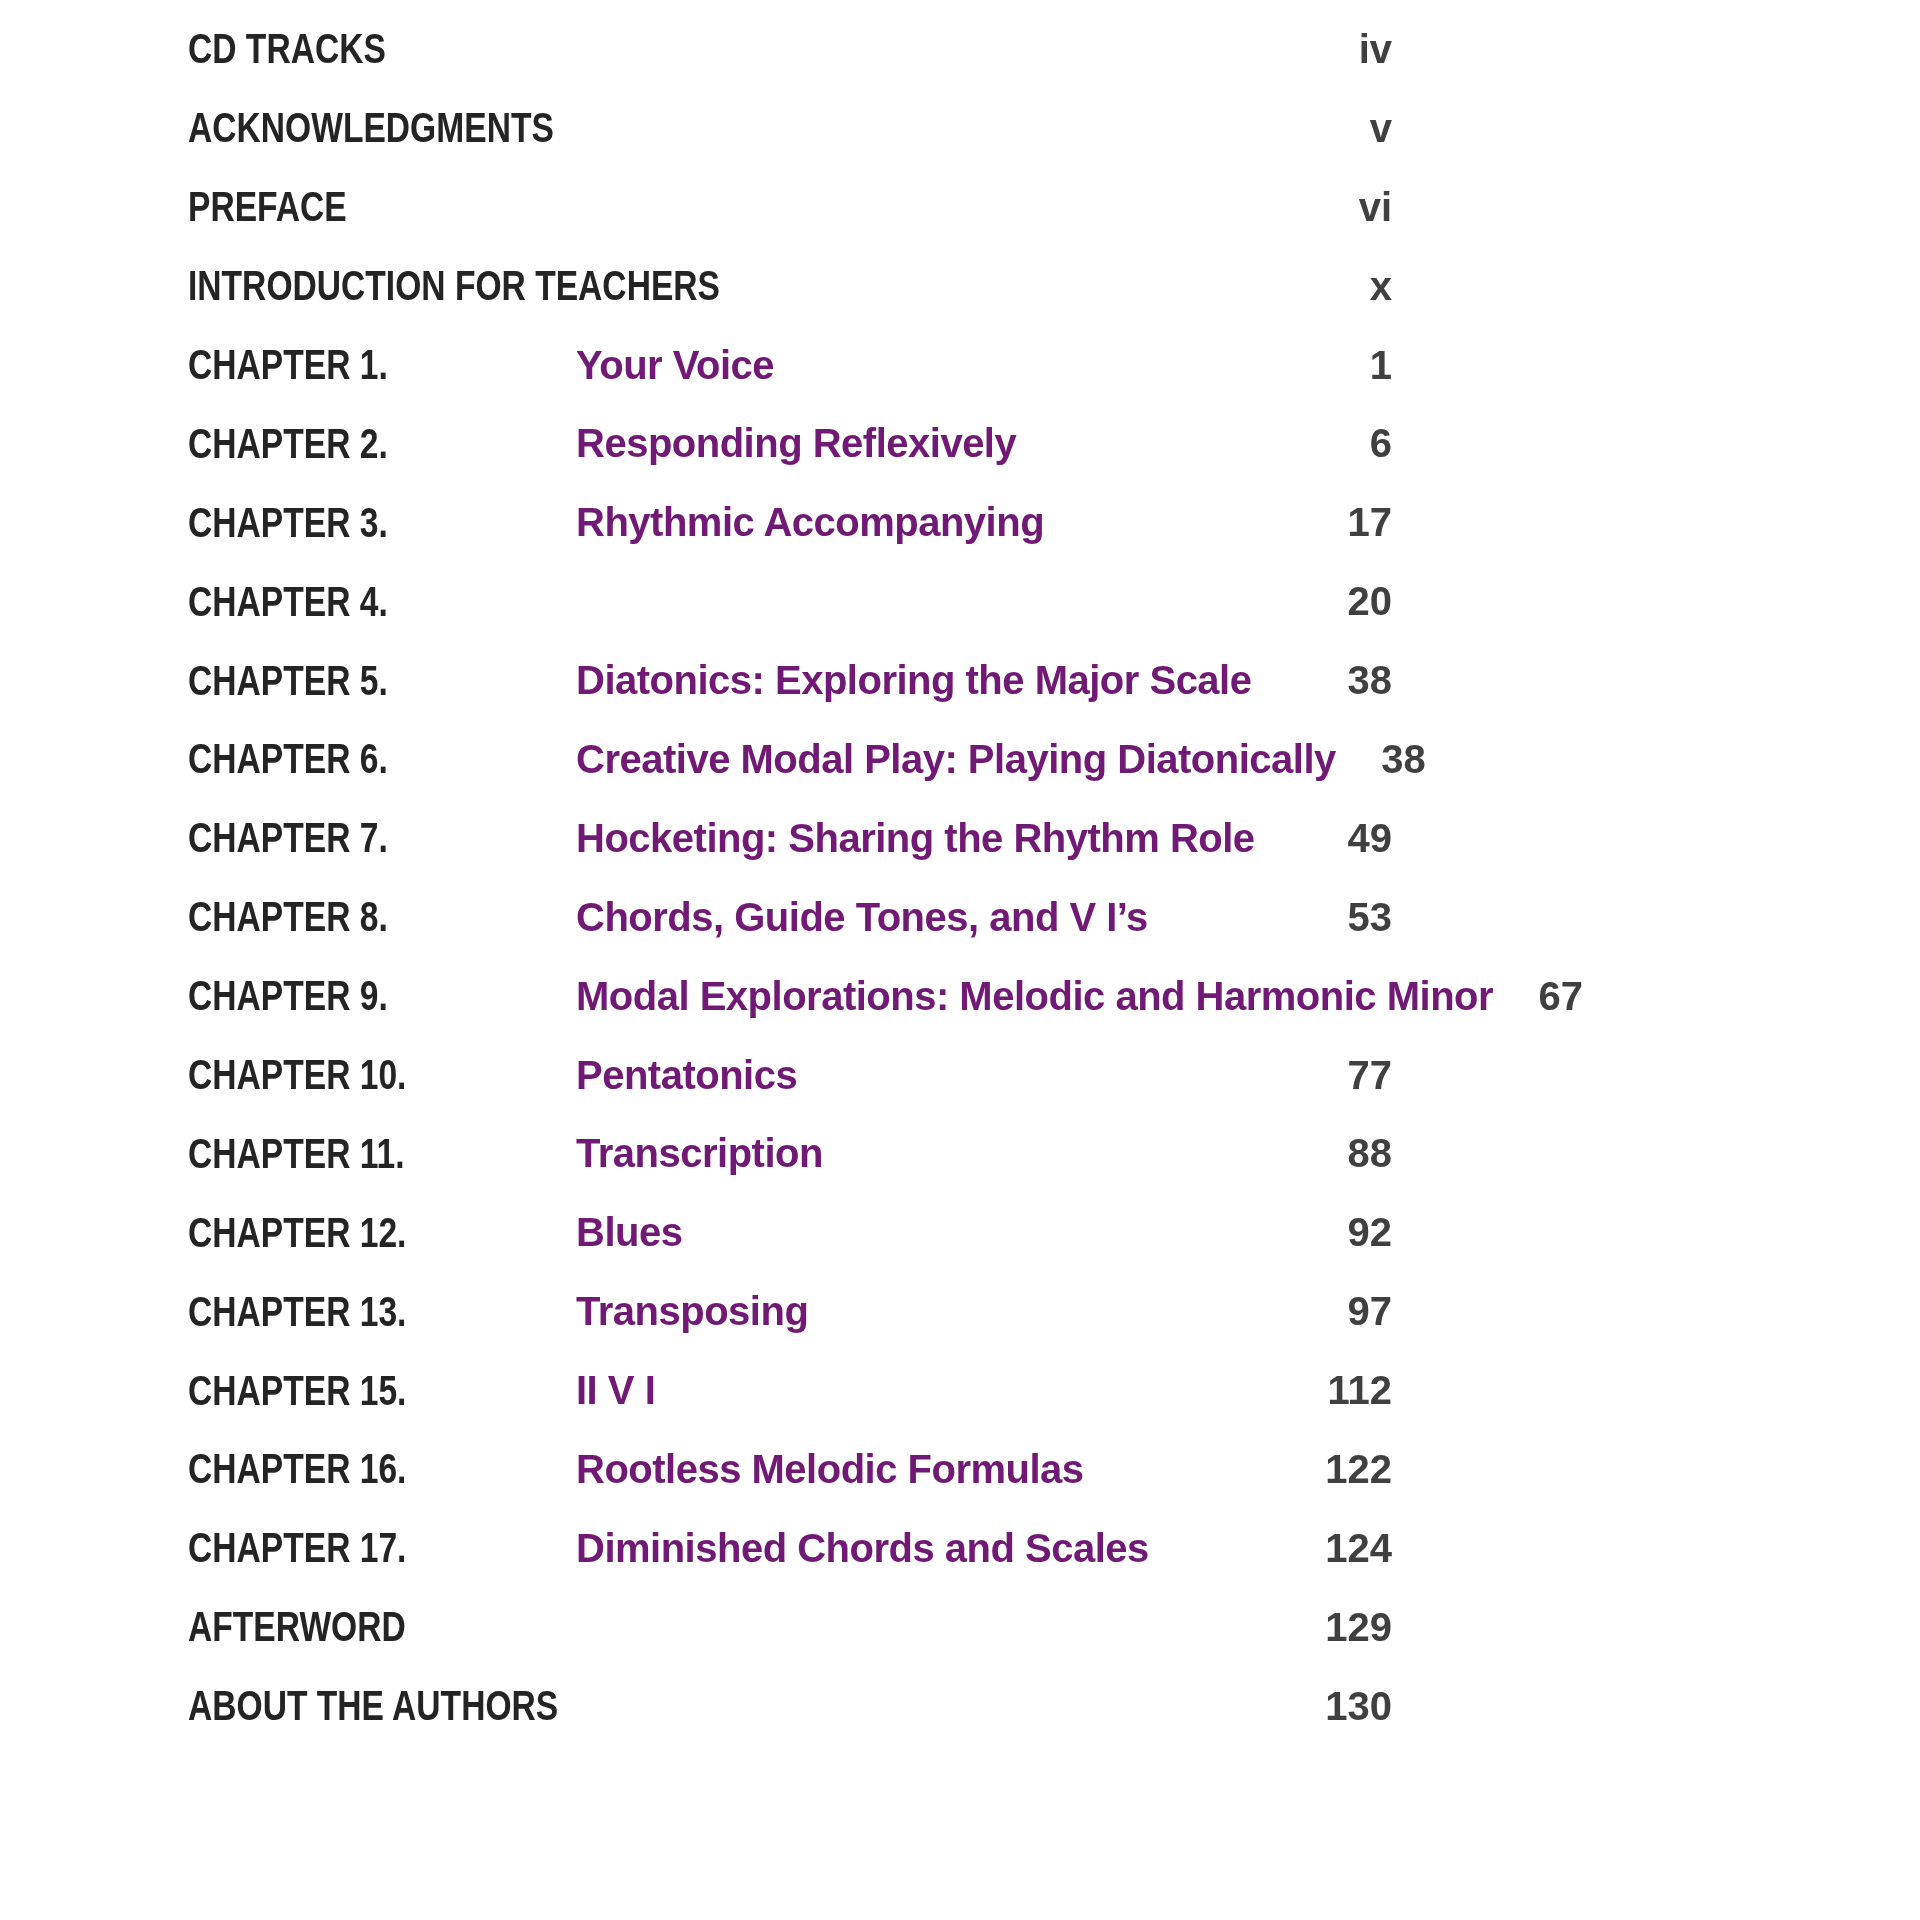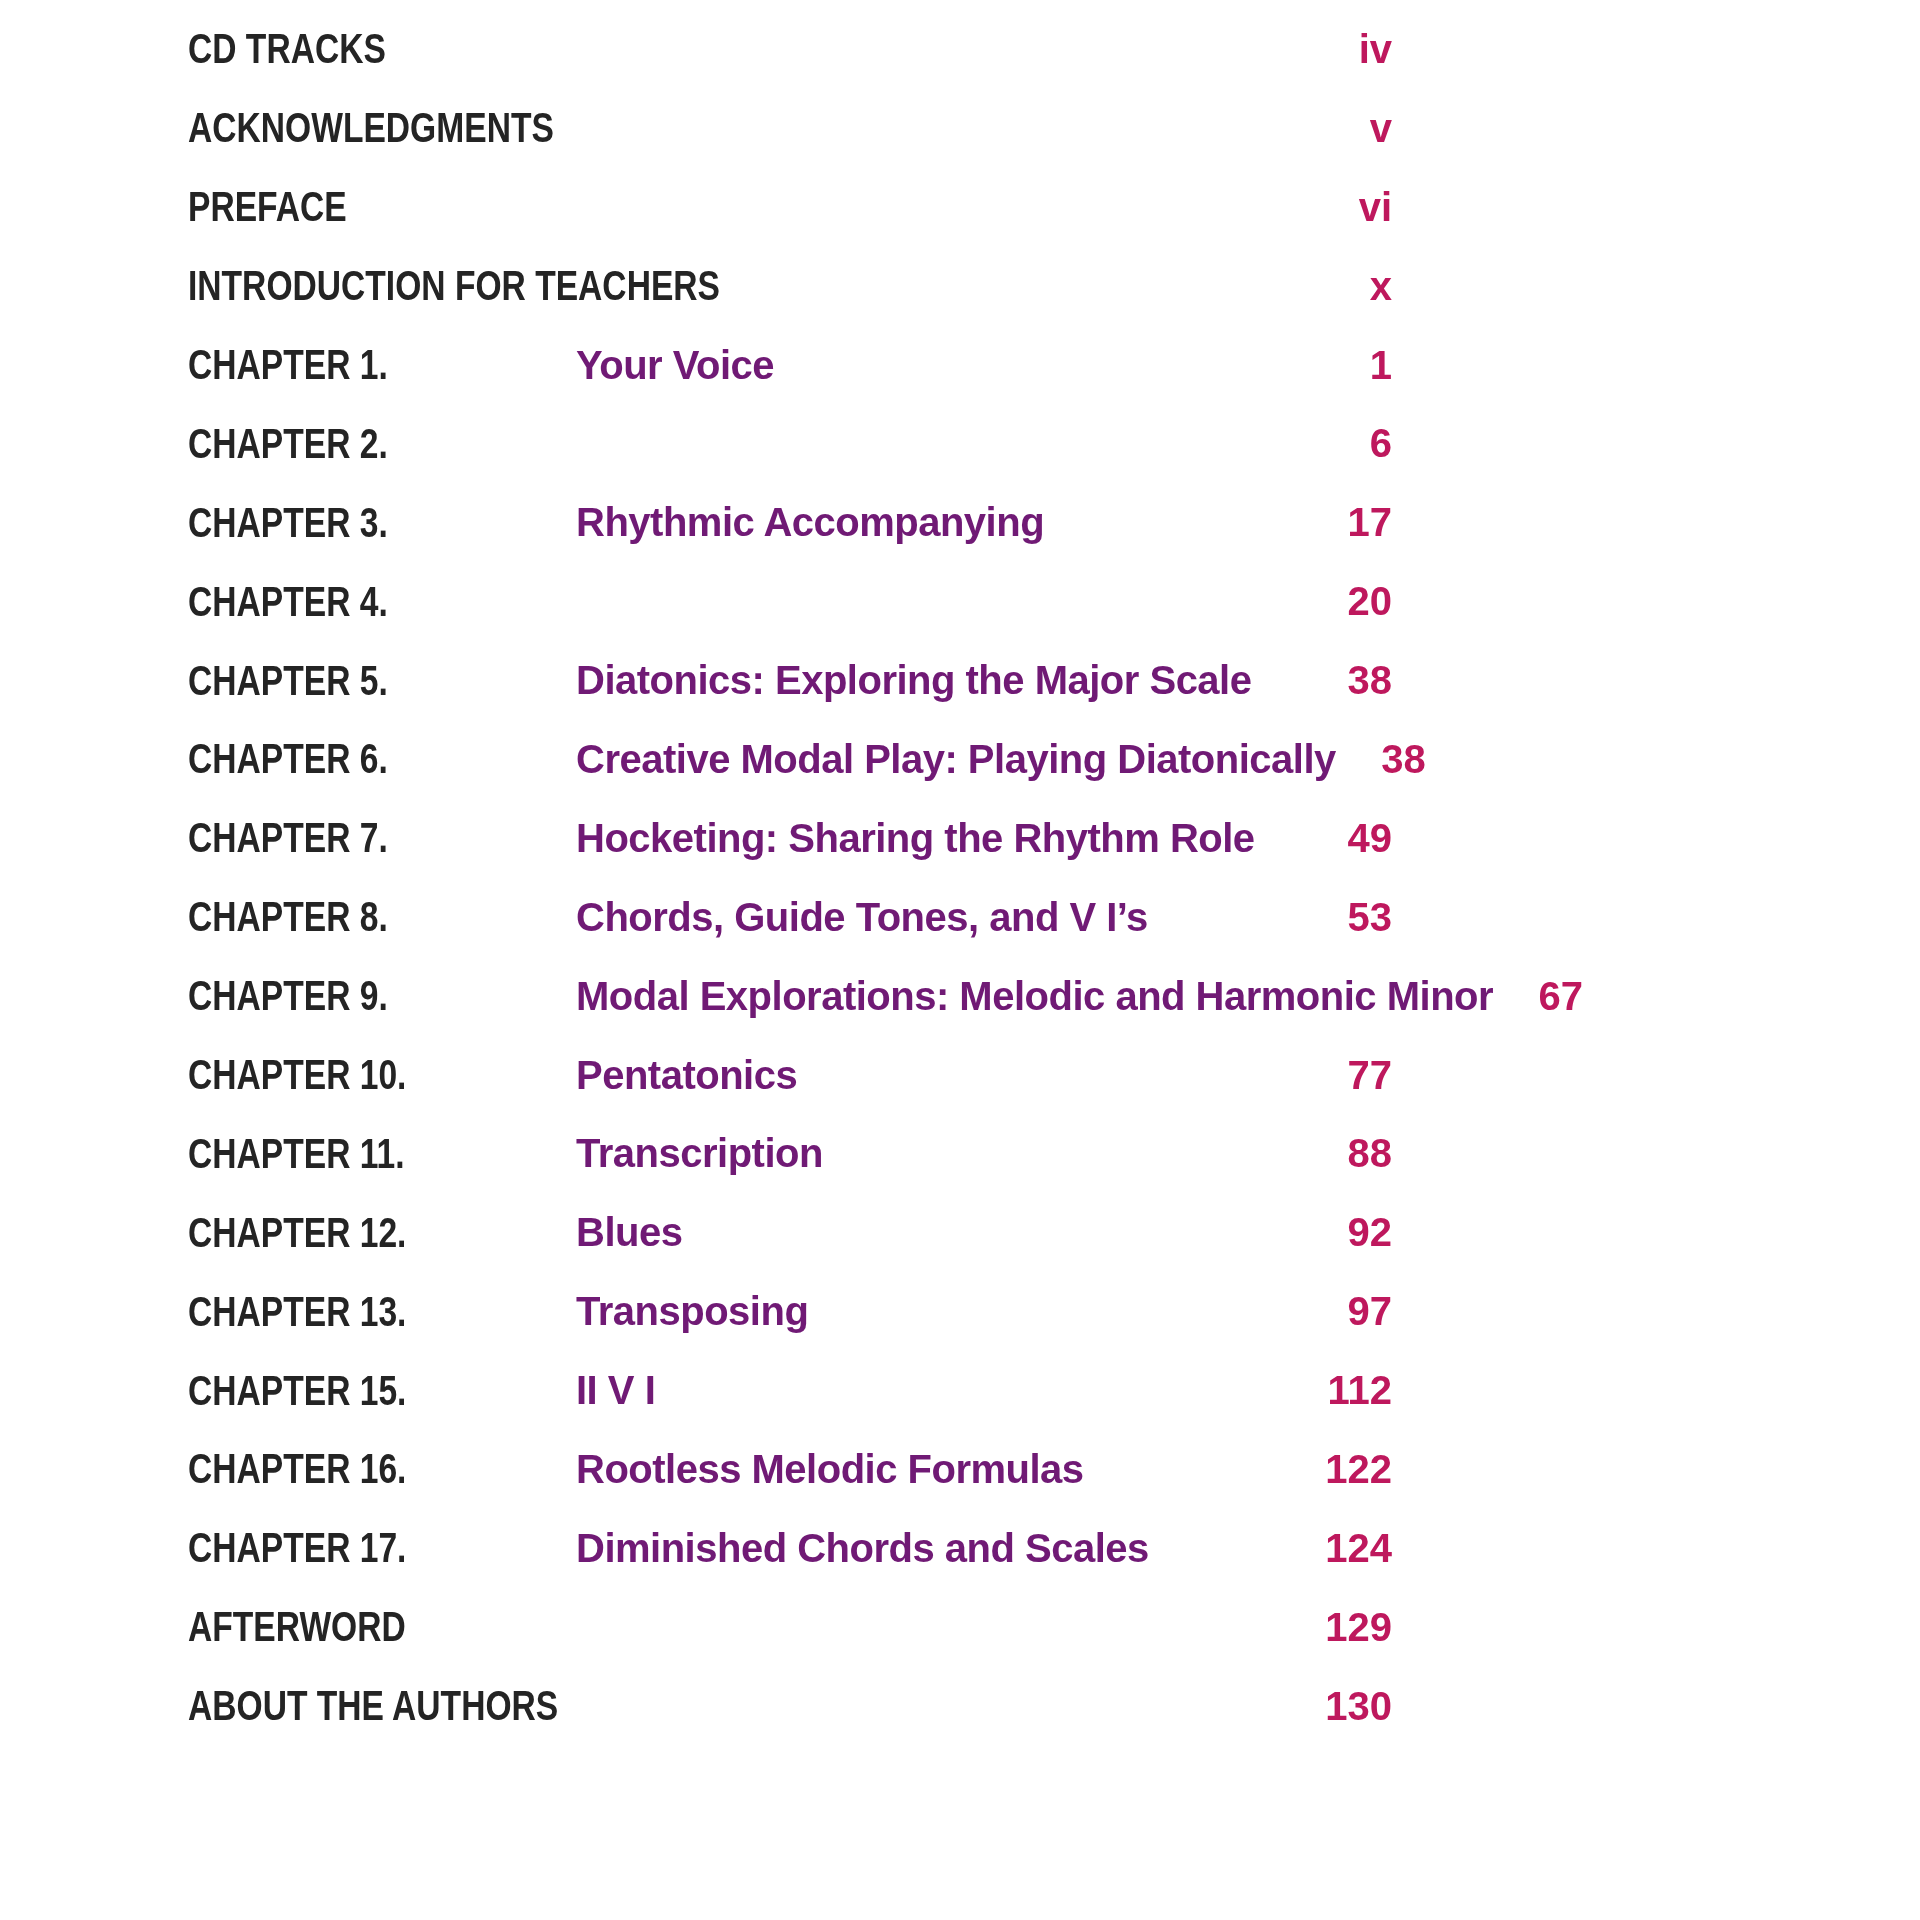--- a/index.html
+++ b/index.html
@@ -40,21 +40,21 @@
     font-size: 40px;
     letter-spacing: -0.5px;
     white-space: nowrap;
     color: #701a75;
   }
   .col-page {
     font-weight: bold;
     font-size: 40px;
     text-align: right;
     white-space: nowrap;
-    color: #be185d;
+    color: #404040;
     min-width: 90px;
   }
 </style>
 </head>
 <body>
 
 <div class="page">
   <div id="toc-rows">
   <div class="toc-row">
     <span class="col-label">CD TRACKS</span>
@@ -82,20 +82,21 @@
   </div>
 
   <div class="toc-row">
     <span class="col-label">CHAPTER 1.</span>
     <span class="col-title">Your Voice</span>
     <span class="col-page">1</span>
   </div>
 
   <div class="toc-row">
     <span class="col-label">CHAPTER 2.</span>
+    <span class="col-title">Responding Reflexively</span>
     <span class="col-page">6</span>
   </div>
 
   <div class="toc-row">
     <span class="col-label">CHAPTER 3.</span>
     <span class="col-title">Rhythmic Accompanying</span>
     <span class="col-page">17</span>
   </div>
 
   <div class="toc-row">

